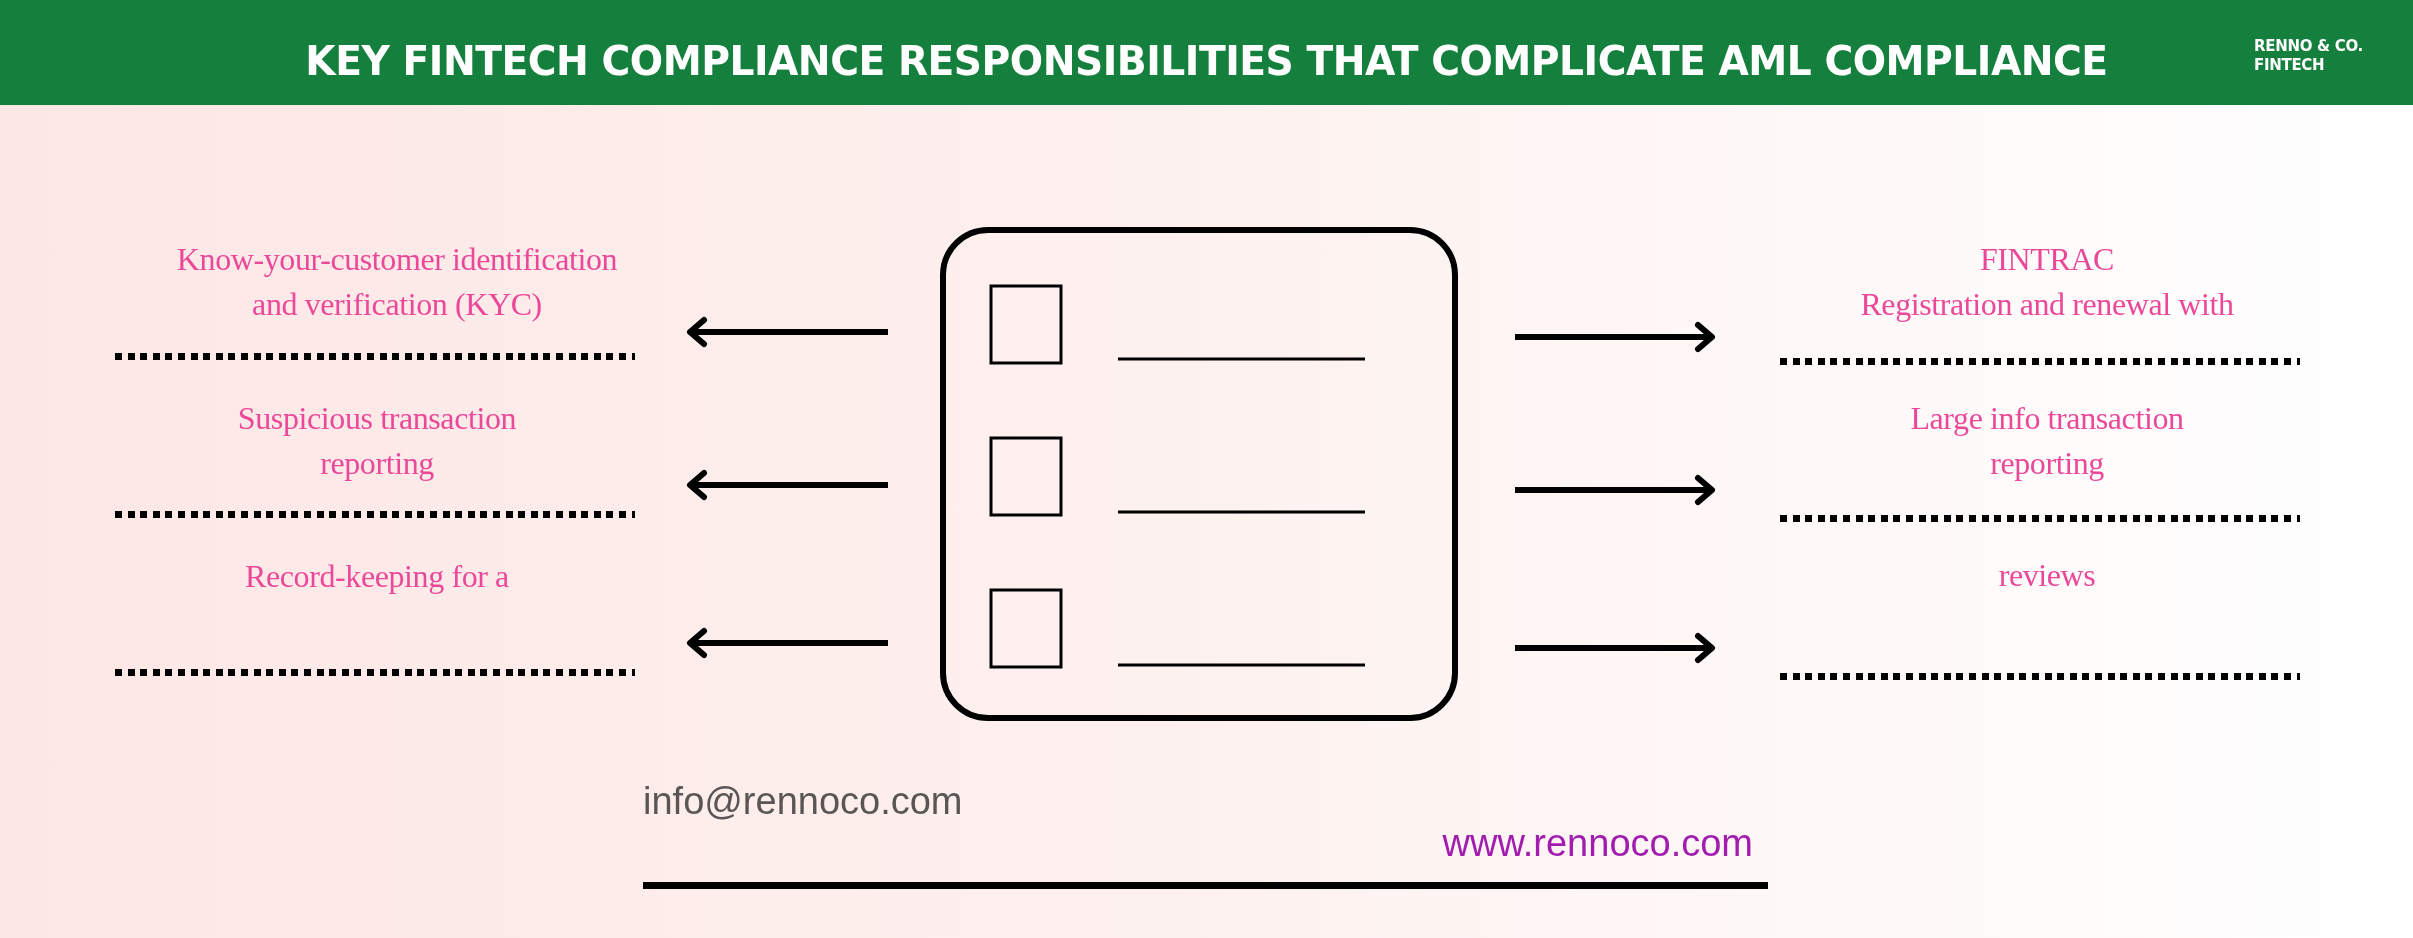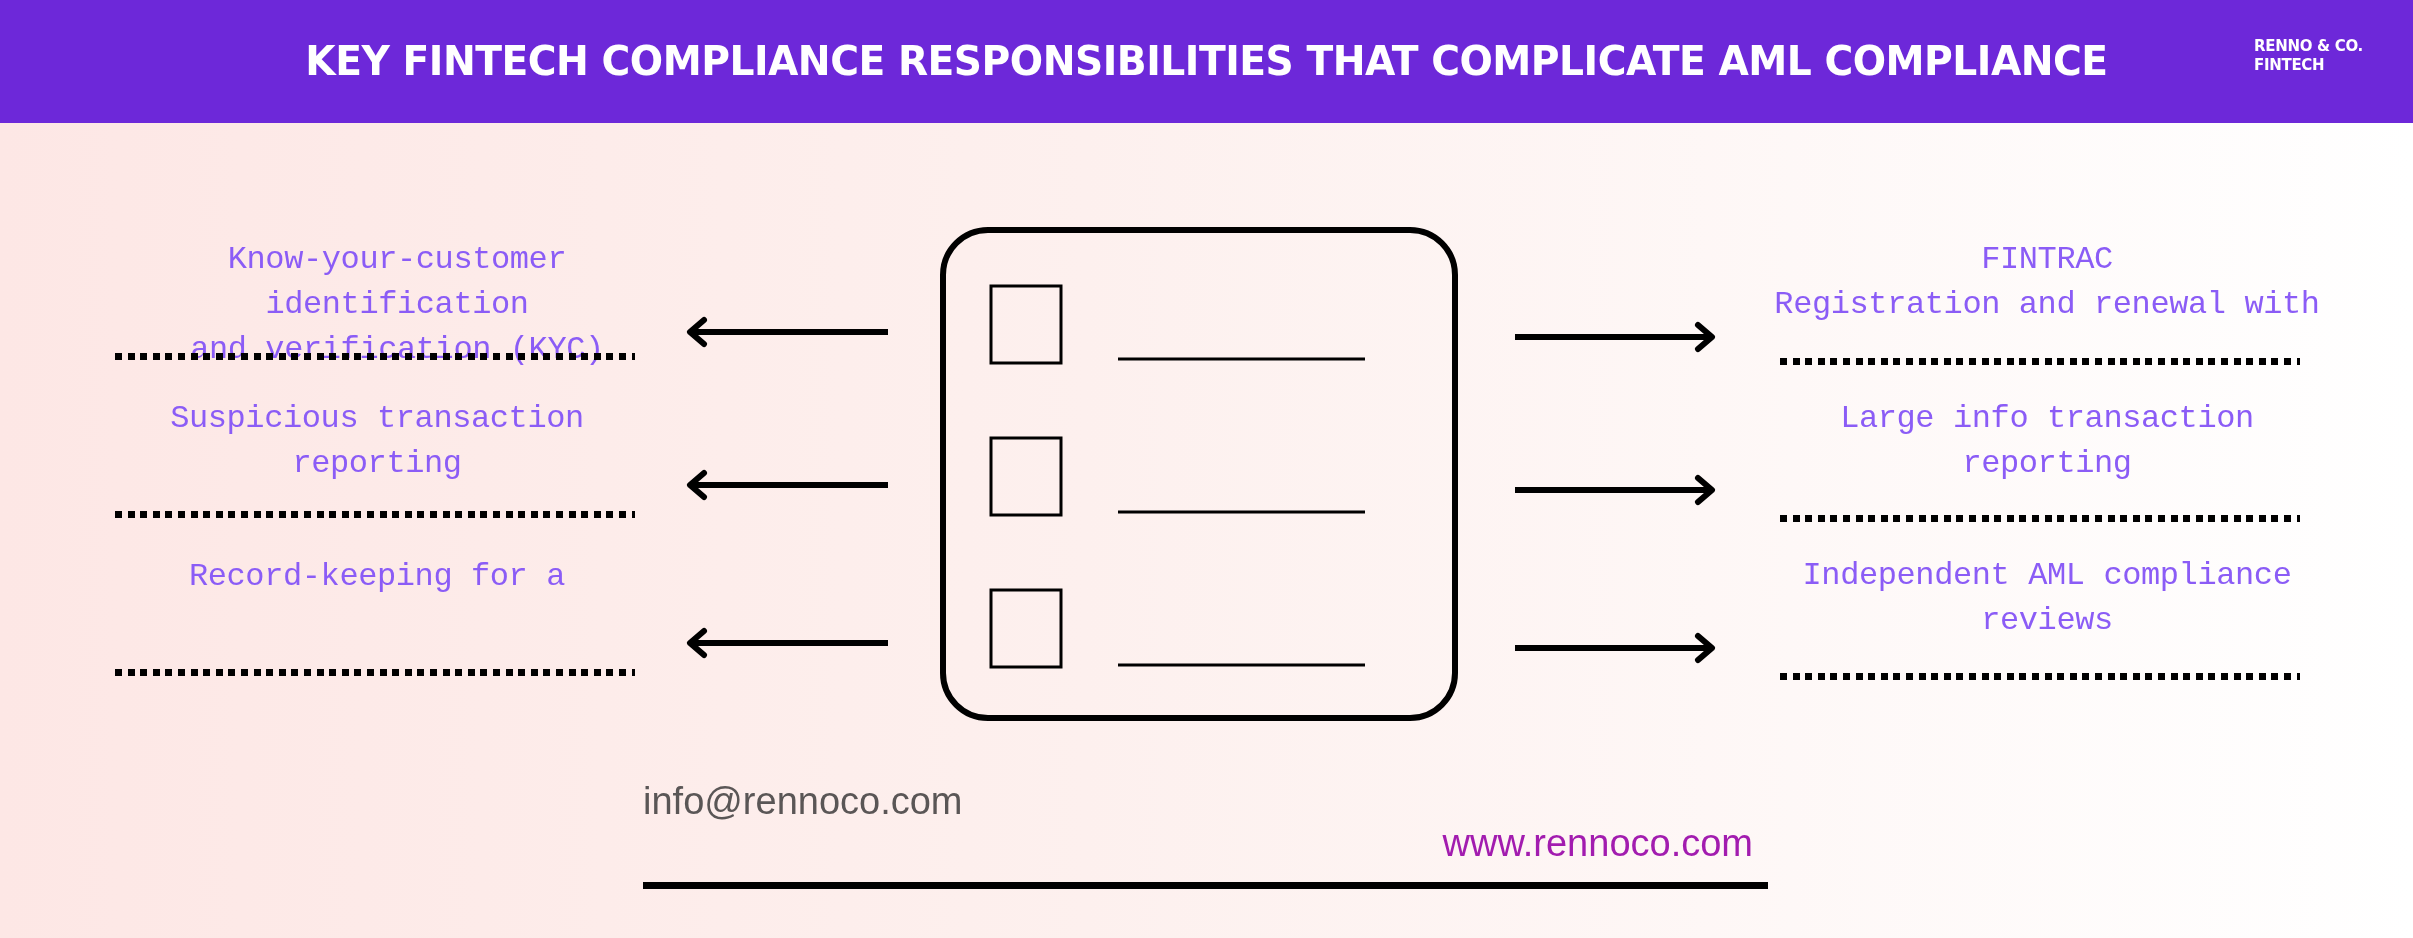--- a/index.html
+++ b/index.html
@@ -2,37 +2,37 @@
 <html><head>
   <meta charset="utf-8">
   <style>
     html, body { margin: 0; padding: 0; }
     body {
       width: 2413px; height: 938px; overflow: hidden; position: relative;
       font-family: "DejaVu Sans", sans-serif;
       background: linear-gradient(90deg, #fde7e5 0%, #fdf0ee 45%, #ffffff 100%);
     }
     .header {
-      position: absolute; left: 0; top: 0; width: 2413px; height: 123px;
-      background: #6d28d9;
+      position: absolute; left: 0; top: 0; width: 2413px; height: 105px;
+      background: #15803d;
     }
     .title {
       position: absolute; left: 0; top: 38px; width: 2413px; text-align: center;
       color: #ffffff; font-family: "DejaVu Sans", sans-serif; font-weight: bold;
       font-size: 40px; letter-spacing: -0.5px; white-space: nowrap;
       transform: scaleX(0.98);
     }
     .logo {
       position: absolute; right: 50px; top: 37px; text-align: left;
       color: #ffffff; font-family: "DejaVu Sans", sans-serif; font-weight: bold;
       font-size: 15px; line-height: 19px; letter-spacing: -0.3px;
     }
     .item {
       position: absolute; width: 560px; text-align: center;
-      color: #8b5cf6; font-family: Liberation Mono, monospace;
+      color: #ec4899; font-family: Liberation Serif, serif;
       font-size: 32px; line-height: 45px; letter-spacing: -0.4px;
     }
     .dots {
       position: absolute; height: 7px; width: 520px;
       background-image: repeating-linear-gradient(90deg, #000 0 7px, transparent 7px 12.6px);
     }
     .arrow { position: absolute; }
     .clipboard { position: absolute; left: 935px; top: 222px; }
     .footer-email {
       position: absolute; left: 643px; top: 780px;
@@ -117,20 +117,19 @@
 </div>
 <div class="dots" style="left:1780px; top:358px;"></div>
 
 <div class="item" style="left:1767px; top:396px;">
   <div>Large info transaction</div>
   <div>reporting</div>
 </div>
 <div class="dots" style="left:1780px; top:515px;"></div>
 
 <div class="item" style="left:1767px; top:553px;">
-  <div>Independent AML compliance</div>
   <div>reviews</div>
 </div>
 <div class="dots" style="left:1780px; top:673px;"></div>
 
 <div class="footer-email">info@rennoco.com</div>
 <div class="footer-web">www.rennoco.com</div>
 <div class="footer-line"></div>
 
 </body></html>

